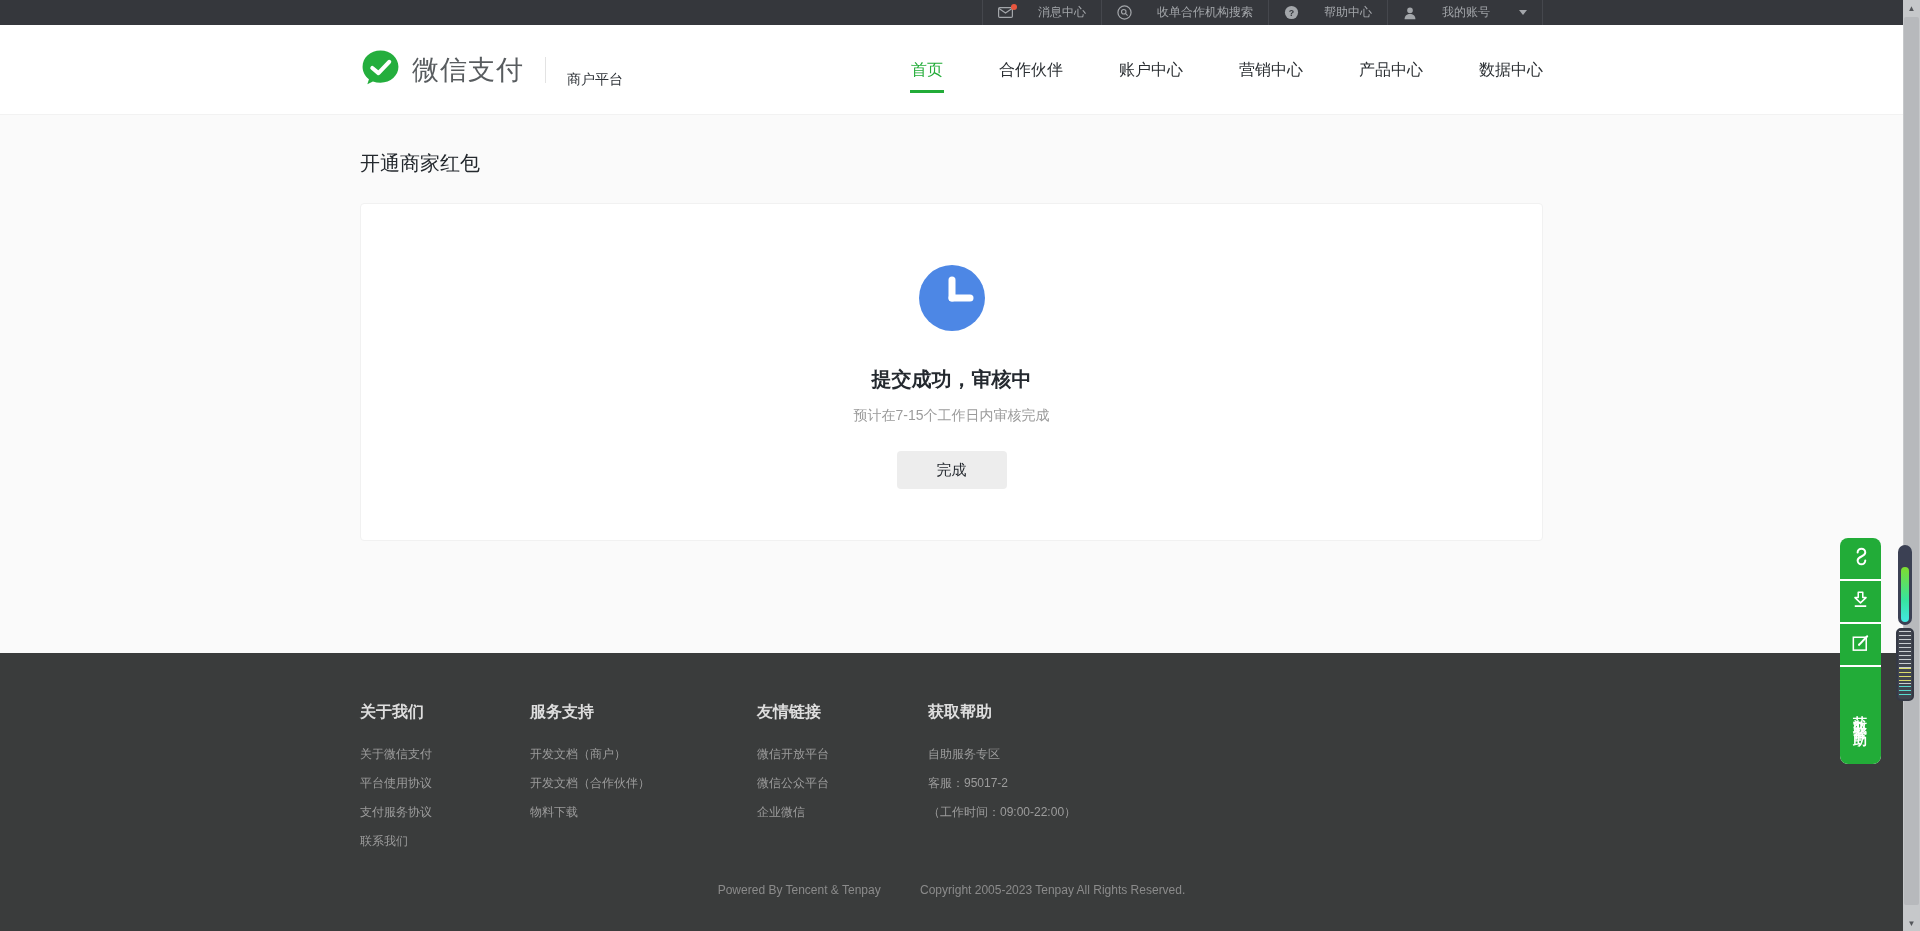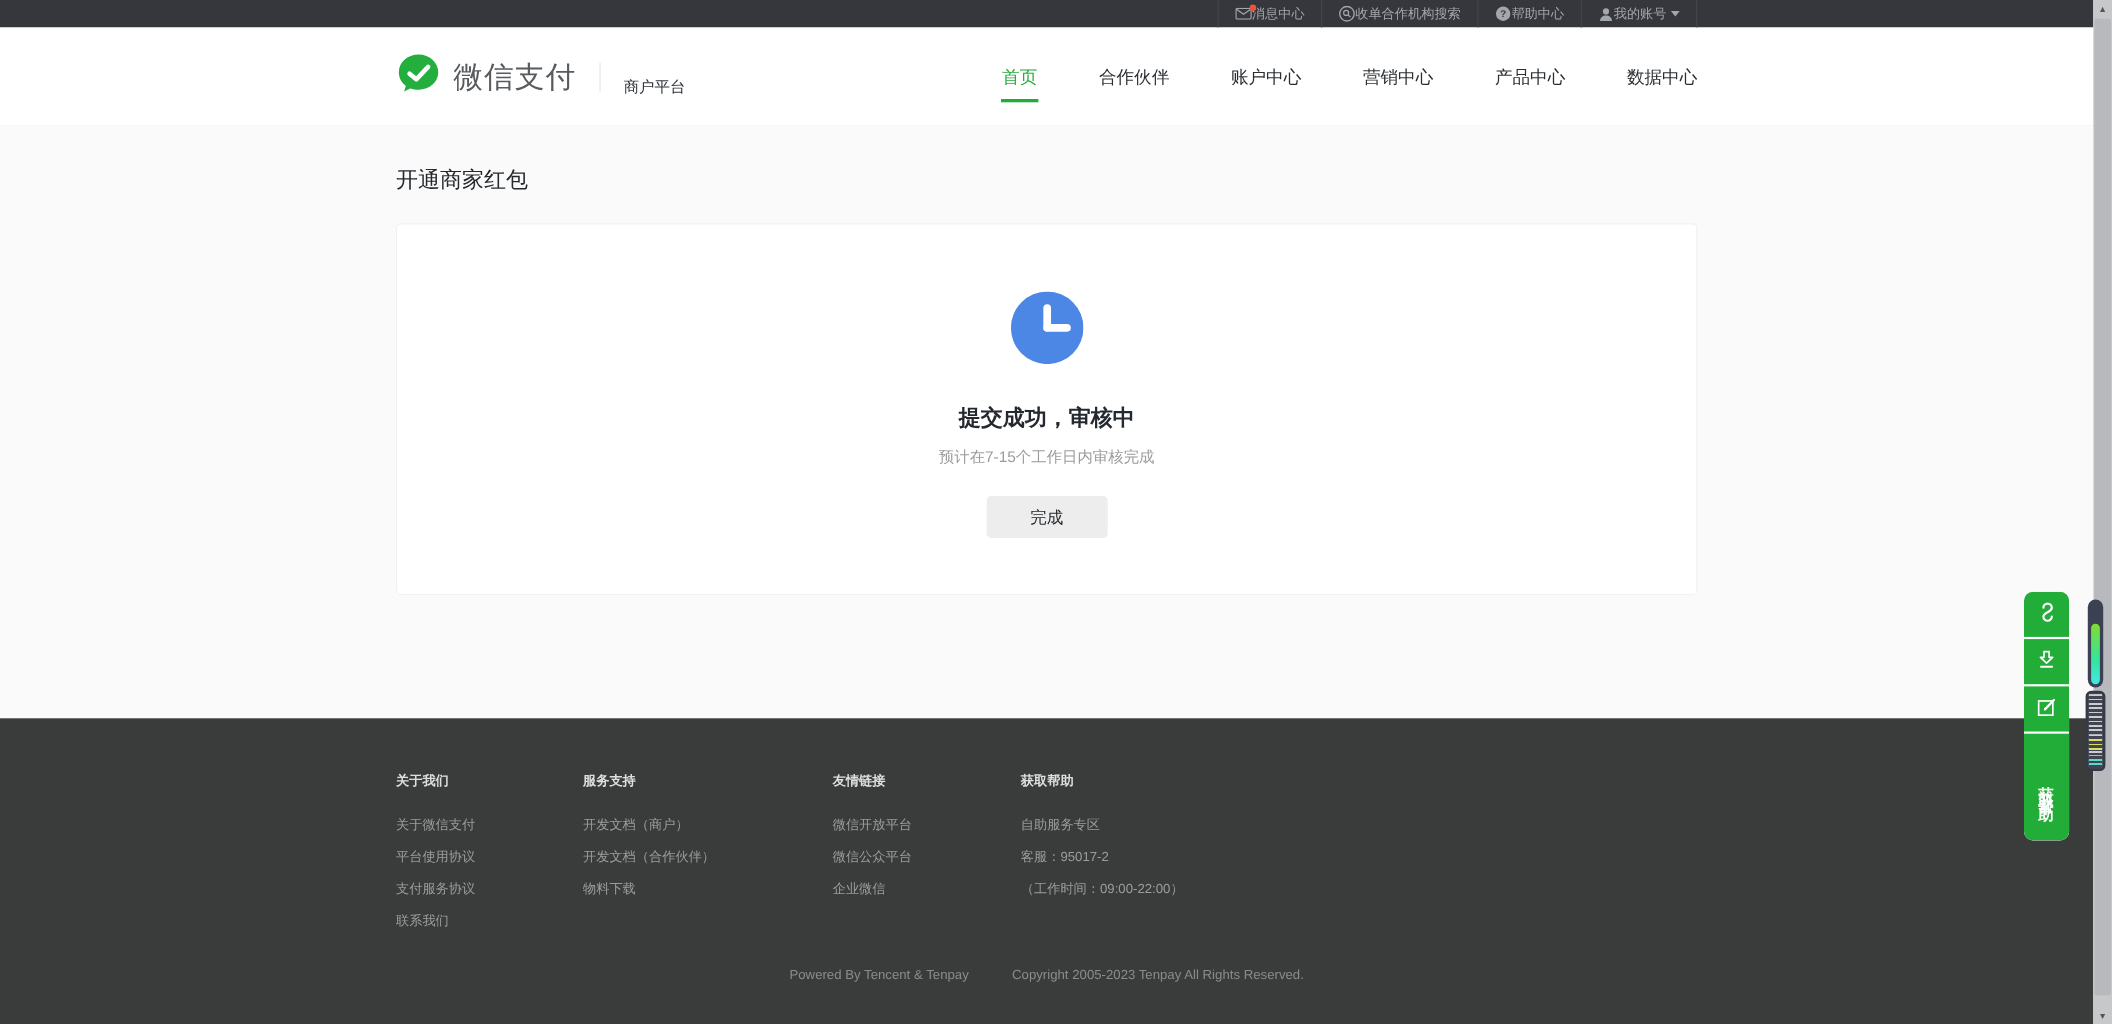--- a/index.html
+++ b/index.html
@@ -5,21 +5,21 @@
   * { margin:0; padding:0; box-sizing:border-box; }
   html,body { width:1920px; height:931px; }
   body { font-family:"Liberation Sans","DejaVu Sans",sans-serif; background:#fff; }
   .screen { position:relative; width:1920px; height:931px; overflow:hidden; background:#fff; }
   .page { position:absolute; left:0; top:0; width:1903px; height:931px; }
   .container { width:1183px; margin:0 auto; }
 
   
   .topbar { height:25px; background:#35373C; }
   .topbar-inner { display:flex; justify-content:flex-end; align-items:stretch; height:25px; }
-  .topbar-item { display:flex; align-items:center; gap:0; padding:0 15px; font-size:12px;
+  .topbar-item { display:flex; align-items:center; gap:25px; padding:0 15px; font-size:12px;
                  color:#A3A6AA; border-left:1px solid #45474D; cursor:pointer; position:relative; }
   .topbar-item:last-child { border-right:1px solid #45474D; }
   .tb-ic { position:relative; display:flex; align-items:center; }
   .tb-ic svg { display:block; }
   .red-dot { position:absolute; top:-3px; right:-4px; width:6px; height:6px; border-radius:50%; background:#E8553E; }
   .caret { width:0; height:0; border-left:4px solid transparent; border-right:4px solid transparent;
            border-top:5px solid #A3A6AA; margin-left:4px; }
 
   
   .header { height:90px; background:#fff; border-bottom:1px solid #F2F2F2; }
@@ -44,21 +44,21 @@
   .status-title { margin-top:35px; font-size:20px; font-weight:700; color:#24292F; }
   .status-desc { margin-top:14px; font-size:14px; color:#9B9B9B; }
   .done-btn { margin-top:26px; width:110px; height:38px; background:#EDEDED; border:none; border-radius:4px;
               font-size:15px; color:#24292F; cursor:pointer; font-family:inherit;text-align:center; }
 
   
   .footer { height:278px; background:#3A3C3C; }
   .footer-cols { display:flex; padding-top:49px; }
   .fcol { }
   .fcol.c1 { width:170px; } .fcol.c2 { width:227px; } .fcol.c3 { width:171px; }
-  .fcol-title { font-size:12px; font-weight:700; color:#DEDEDE; margin-bottom:17px; }
+  .fcol-title { font-size:16px; font-weight:700; color:#DEDEDE; margin-bottom:17px; }
   .fcol-link { display:block; font-size:12px; color:#9C9C9C; line-height:29px; cursor:pointer; text-decoration:none; }
   .copyright { margin-top:27px; text-align:center; font-size:12px; color:#8B8B8B; }
   .copyright span + span { margin-left:36px; }
 
   
   .float-panel { position:absolute; top:538px; right:22px; width:41px; background:#fff;
                  border-radius:8px; overflow:hidden; display:flex; flex-direction:column; gap:2px; z-index:5; }
   .float-btn { height:41px; background:#22AC38; display:flex; align-items:center; justify-content:center; cursor:pointer; }
   .float-help { height:97px; background:#22AC38; display:flex; align-items:center; justify-content:center; cursor:pointer; }
   .float-help-label { writing-mode:vertical-rl; text-orientation:upright; letter-spacing:6px;

